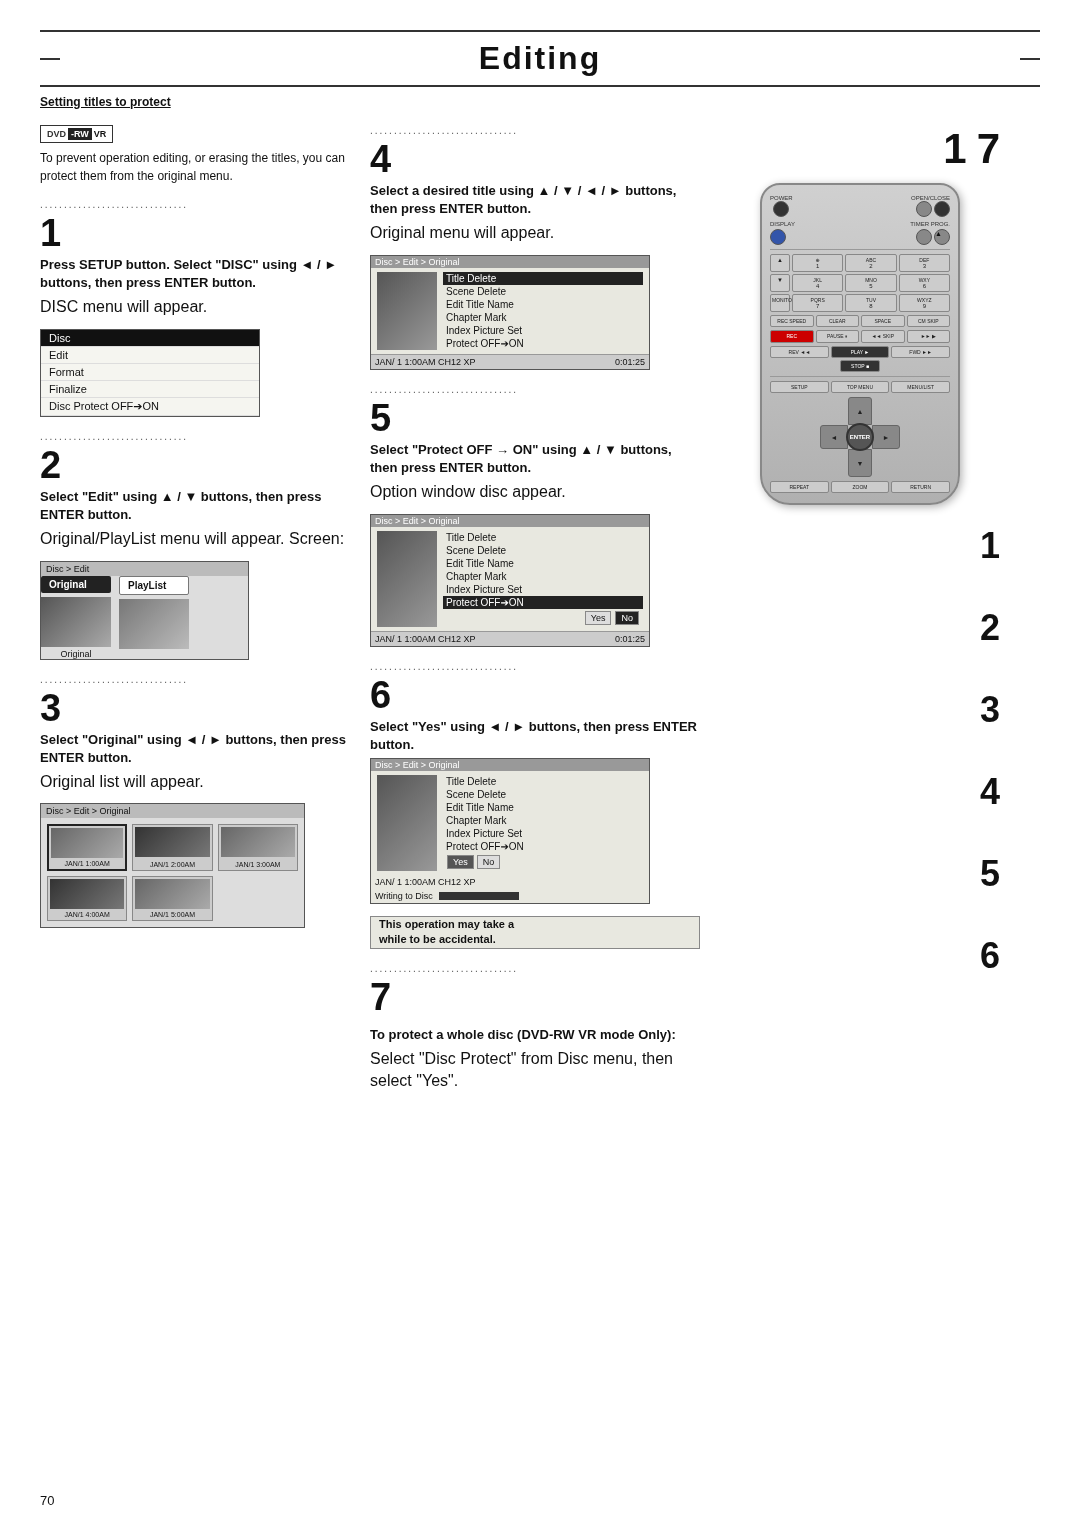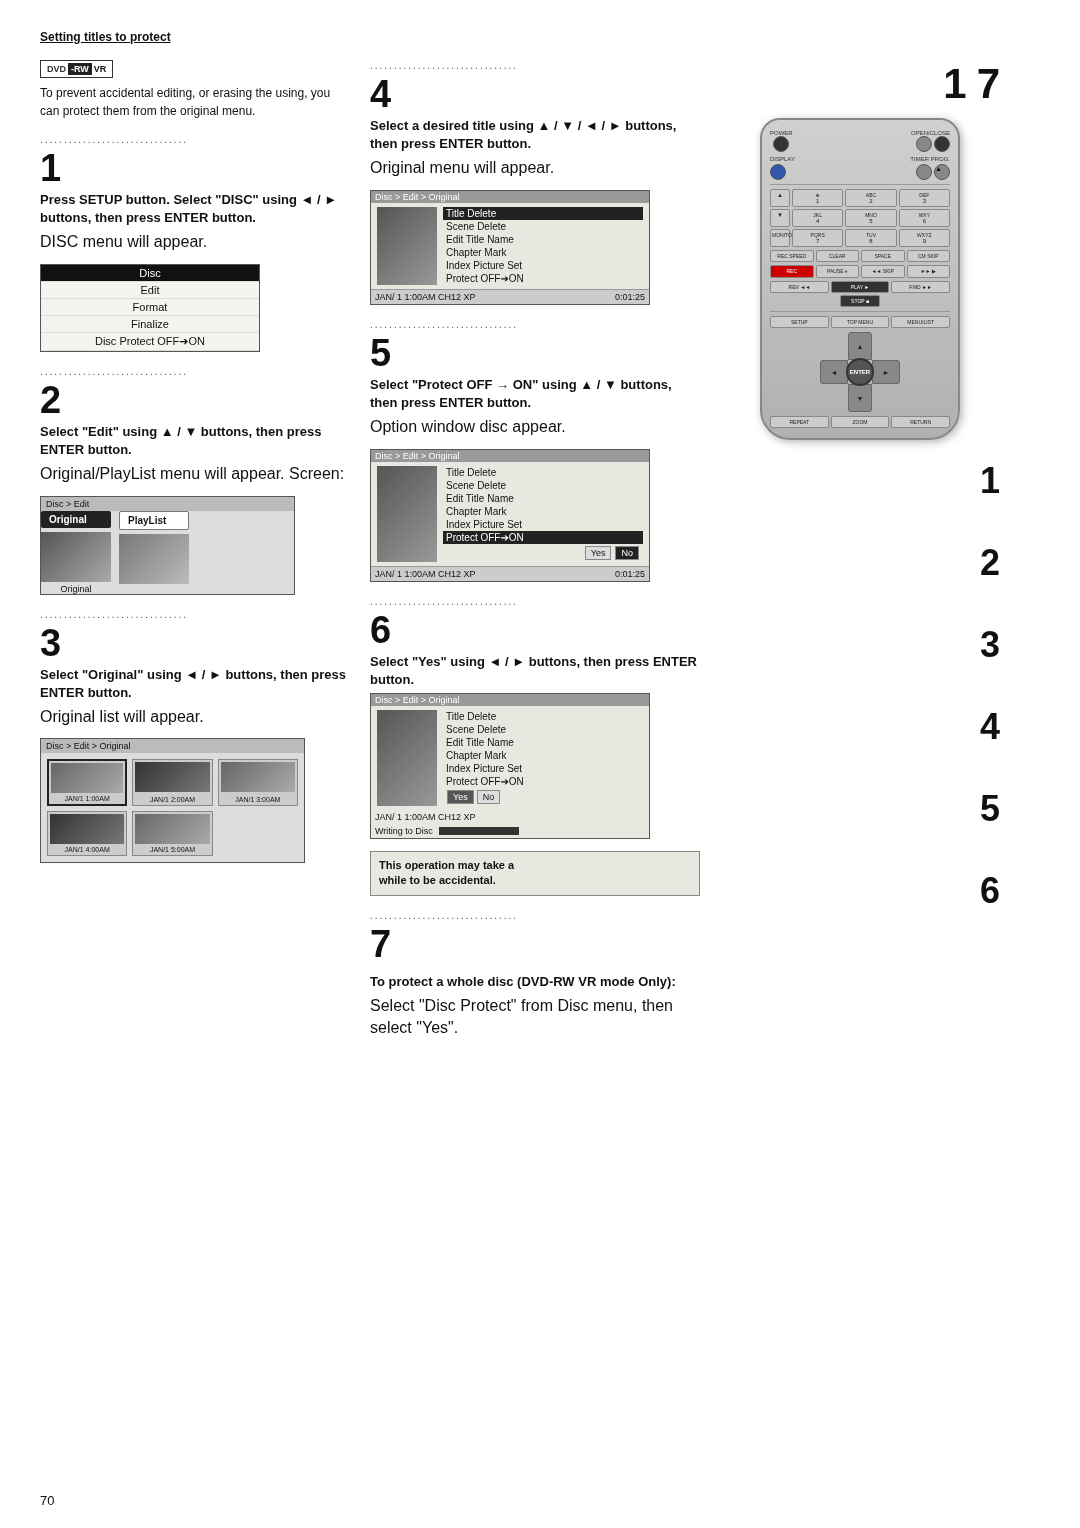--- a/index.html
+++ b/index.html
@@ -203,32 +203,31 @@
     .disc-menu {
       border: 1.5px solid #555;
       background: #f5f5f0;
       width: 220px;
       margin-bottom: 10px;
     }
     .disc-menu-item {
       padding: 2px 8px;
       font-size: 11px;
       border-bottom: 1px solid #ddd;
-      text-align: center;
     }
     .disc-menu-item.selected {
       background: #111;
       color: #fff;
     }
 
     
     .orig-playlist-screen {
       border: 1.5px solid #555;
       background: #ddd;
-      width: 255px;
+      width: 209px;
       margin-bottom: 10px;
     }
     .orig-playlist-header {
       background: #bbb;
       font-size: 9px;
       padding: 2px 5px;
     }
     .orig-playlist-body {
       display: flex;
       gap: 8px;
@@ -409,21 +408,21 @@
 
     .remote-divider {
       height: 1px;
       background: #999;
       margin: 4px 0;
     }
 
     .note-box {
       background: #e8e8e0;
       border: 1px solid #888;
-      padding: 6px 8px;
+      padding: 0 8px;
       font-size: 11px;
       font-weight: bold;
       margin: 8px 0;
       line-height: 1.4;
     }
 
     .page-number {
       position: absolute;
       bottom: 20px;
       left: 40px;
@@ -476,36 +475,39 @@
       padding: 1px 5px;
     }
     .prot-btn.yes { background: #555; color: #fff; }
     .prot-btn.no { background: #ddd; }
   </style>
 </head>
 <body>
 
 <div class="page">
 
+  <div class="page-title-wrap">
+    <span class="page-title">Editing</span>
+  </div>
 
 
   <div class="section-heading">Setting titles to protect</div>
 
   <div class="three-col">
 
     <div class="left-col">
 
       
       <div class="vr-logo">
         <span class="dvd-text">DVD</span>
         <span class="rw-badge">-RW</span>
         <span style="font-size:9px; margin-left:2px; font-weight:bold;">VR</span>
       </div>
 
-      <div class="intro-text">To prevent accidental editing, or erasing the using, you can protect them from the original menu.</div>
+      <div class="intro-text">To prevent operation editing, or erasing the titles, you can protect them from the original menu.</div>
 
       
       <div class="step-section">
         <div class="step-dots">...............................</div>
         <div class="step-number">1</div>
         <div class="step-instruction">Press SETUP button. Select "DISC" using ◄ / ► buttons, then press ENTER button.</div>
         <div class="step-sub">DISC menu will appear.</div>
 
         <div class="disc-menu">
           <div class="disc-menu-item selected">Disc</div>

